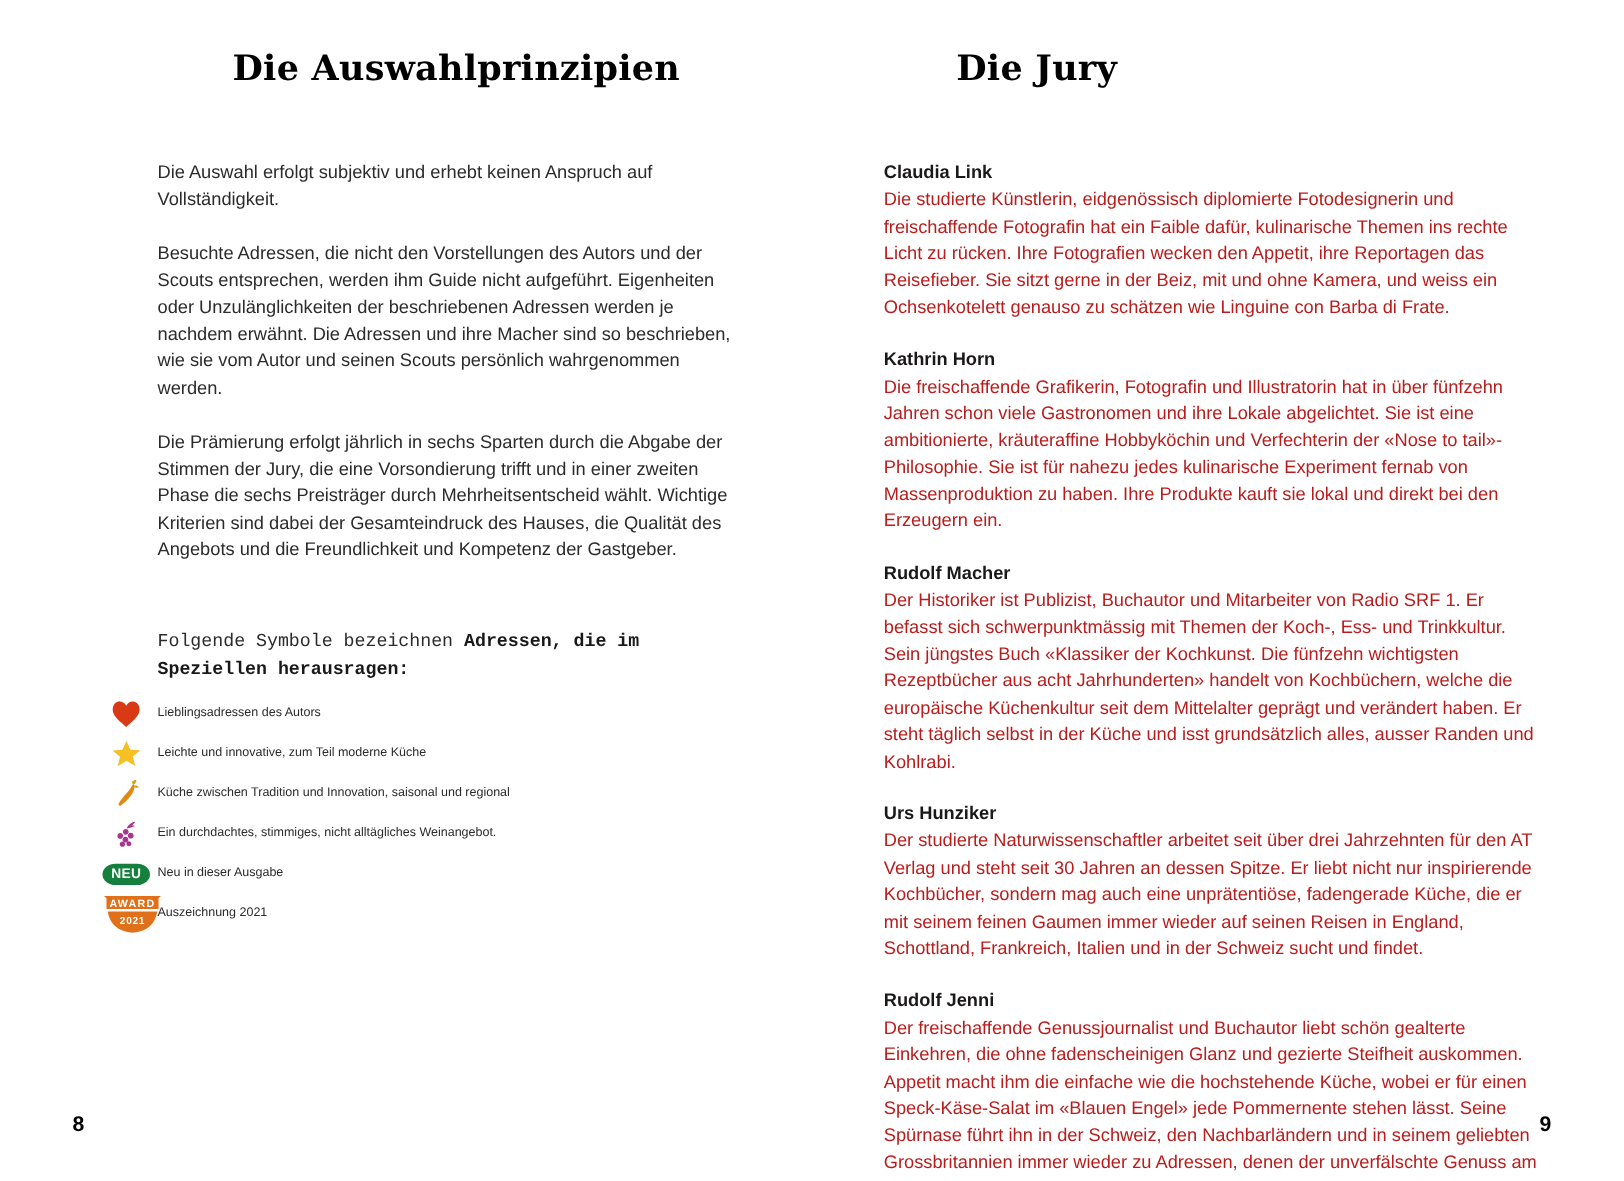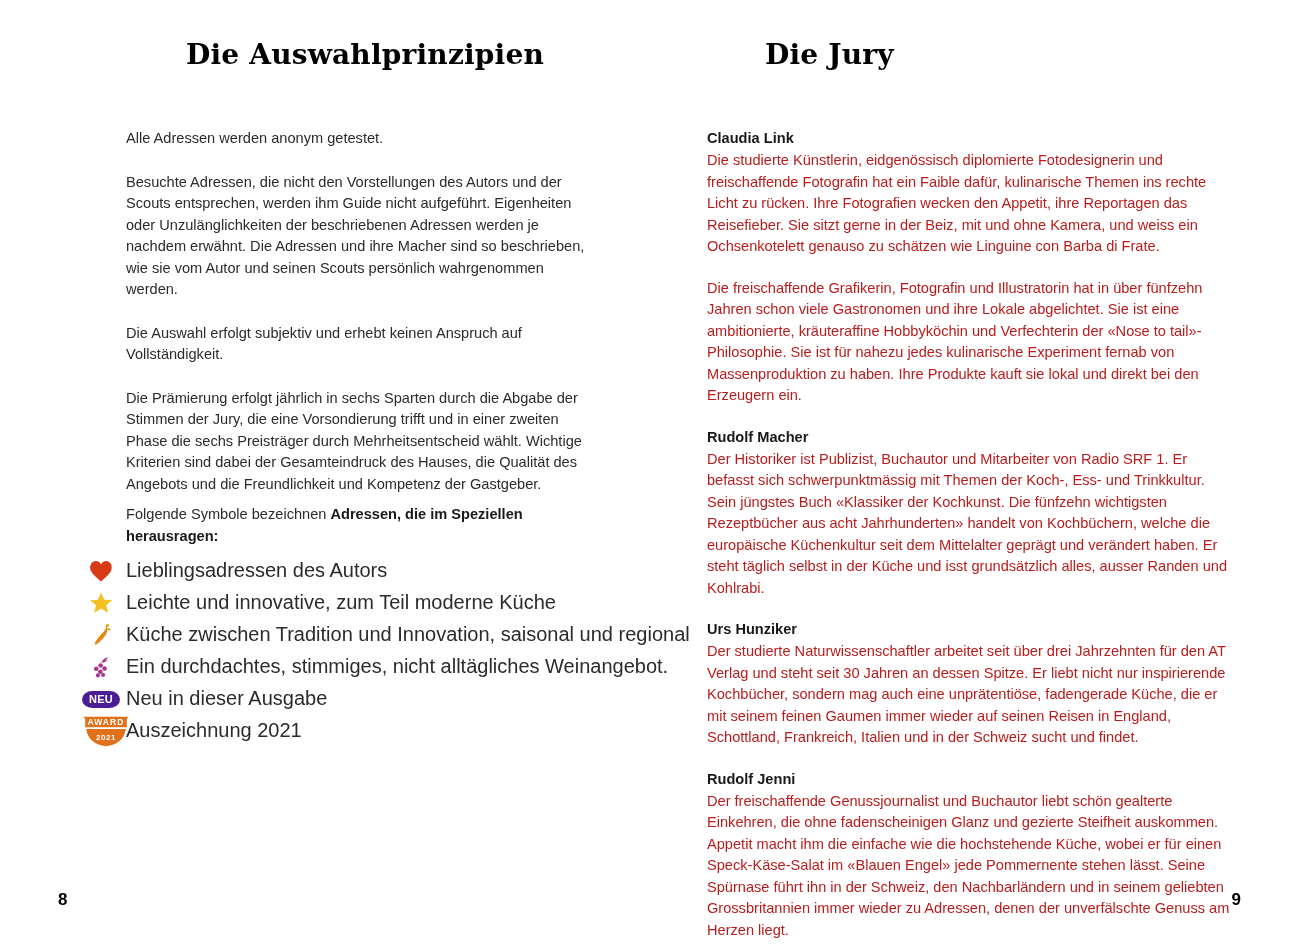--- a/index.html
+++ b/index.html
@@ -56,20 +56,21 @@
     position: absolute;
     left: 126px;
     top: 504px;
     width: 470px;
   }
   .symbols-intro {
     font-size: 14.6px;
     line-height: 21.5px;
     color: #2c2a2b;
     margin: 0 0 18px 0;
+    font-family: Liberation Mono, monospace;
   }
   .symbols-intro b { font-weight: bold; color: #1b1819; }
 
   .legend-list {
     position: absolute;
     left: 0;
     top: 555px;
     width: 520px;
   }
   .legend-row {
@@ -84,30 +85,30 @@
     left: 84px;
     width: 34px;
     height: 30px;
     display: flex;
     align-items: center;
     justify-content: center;
   }
   .legend-label {
     position: absolute;
     left: 126px;
-    font-size: 20px;
+    font-size: 10px;
     line-height: 21.5px;
     color: #2c2a2b;
     white-space: nowrap;
   }
 
   
   .neu-badge {
     display: inline-block;
-    background: #4c1d95;
+    background: #15803d;
     color: #ffffff;
     font-family: "Liberation Sans", sans-serif;
     font-weight: bold;
     font-size: 11px;
     letter-spacing: 0.2px;
     padding: 3px 7px 3px 7px;
     border-radius: 11px / 9px;
     line-height: 1;
     text-align: center;
   }
@@ -151,23 +152,22 @@
 </head>
 <body>
 
 <div class="page">
 
   <div class="col-heading" id="heading-left">Die Auswahlprinzipien</div>
 
   <div class="col-heading" id="heading-right">Die Jury</div>
 
   <div class="column" id="left-column">
-    <p class="para">Alle Adressen werden anonym getestet.</p>
+    <p class="para">Die Auswahl erfolgt subjektiv und erhebt keinen Anspruch auf Vollständigkeit.</p>
     <p class="para">Besuchte Adressen, die nicht den Vorstellungen des Autors und der Scouts entsprechen, werden ihm Guide nicht aufgeführt. Eigenheiten oder Unzulänglichkeiten der beschriebenen Adressen werden je nachdem erwähnt. Die Adressen und ihre Macher sind so beschrieben, wie sie vom Autor und seinen Scouts persönlich wahrgenommen werden.</p>
-    <p class="para">Die Auswahl erfolgt subjektiv und erhebt keinen Anspruch auf Vollständigkeit.</p>
     <p class="para">Die Prämierung erfolgt jährlich in sechs Sparten durch die Abgabe der Stimmen der Jury, die eine Vorsondierung trifft und in einer zweiten Phase die sechs Preisträger durch Mehrheitsentscheid wählt. Wichtige Kriterien sind dabei der Gesamteindruck des Hauses, die Qualität des Angebots und die Freundlichkeit und Kompetenz der Gastgeber.</p>
   </div>
 
   <div id="symbols-block">
     <p class="symbols-intro"><span>Folgende Symbole bezeichnen </span><b>Adressen, die im Speziellen herausragen:</b></p>
   </div>
 
   <div class="legend-list">
 
     <div class="legend-row" style="top:0px;">
@@ -236,20 +236,21 @@
   </div>
 
   <div class="column" id="right-column">
 
     <div class="jury-entry">
       <p class="jury-name">Claudia Link</p>
       <p class="jury-bio">Die studierte Künstlerin, eidgenössisch diplomierte Fotodesignerin und freischaffende Fotografin hat ein Faible dafür, kulinarische Themen ins rechte Licht zu rücken. Ihre Fotografien wecken den Appetit, ihre Reportagen das Reisefieber. Sie sitzt gerne in der Beiz, mit und ohne Kamera, und weiss ein Ochsenkotelett genauso zu schätzen wie Linguine con Barba di Frate.</p>
     </div>
 
     <div class="jury-entry">
+      <p class="jury-name">Kathrin Horn</p>
       <p class="jury-bio">Die freischaffende Grafikerin, Fotografin und Illustratorin hat in über fünfzehn Jahren schon viele Gastronomen und ihre Lokale abgelichtet. Sie ist eine ambitionierte, kräuteraffine Hobbyköchin und Verfechterin der «Nose to tail»-Philosophie. Sie ist für nahezu jedes kulinarische Experiment fernab von Massenproduktion zu haben. Ihre Produkte kauft sie lokal und direkt bei den Erzeugern ein.</p>
     </div>
 
     <div class="jury-entry">
       <p class="jury-name">Rudolf Macher</p>
       <p class="jury-bio">Der Historiker ist Publizist, Buchautor und Mitarbeiter von Radio SRF 1. Er befasst sich schwerpunktmässig mit Themen der Koch-, Ess- und Trinkkultur. Sein jüngstes Buch «Klassiker der Kochkunst. Die fünfzehn wichtigsten Rezeptbücher aus acht Jahrhunderten» handelt von Kochbüchern, welche die europäische Küchenkultur seit dem Mittelalter geprägt und verändert haben. Er steht täglich selbst in der Küche und isst grundsätzlich alles, ausser Randen und Kohlrabi.</p>
     </div>
 
     <div class="jury-entry">
       <p class="jury-name">Urs Hunziker</p>

